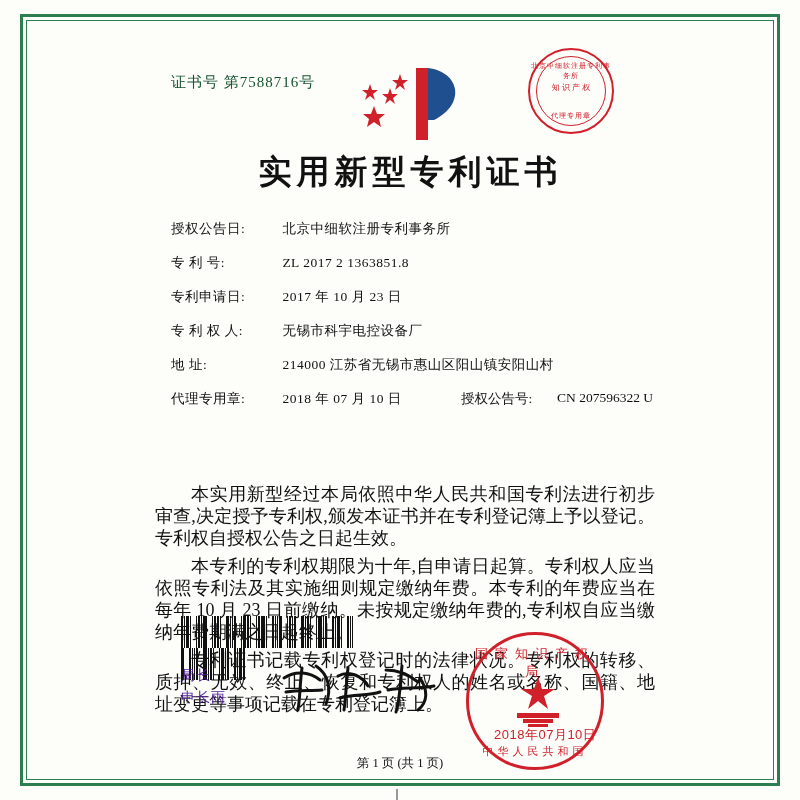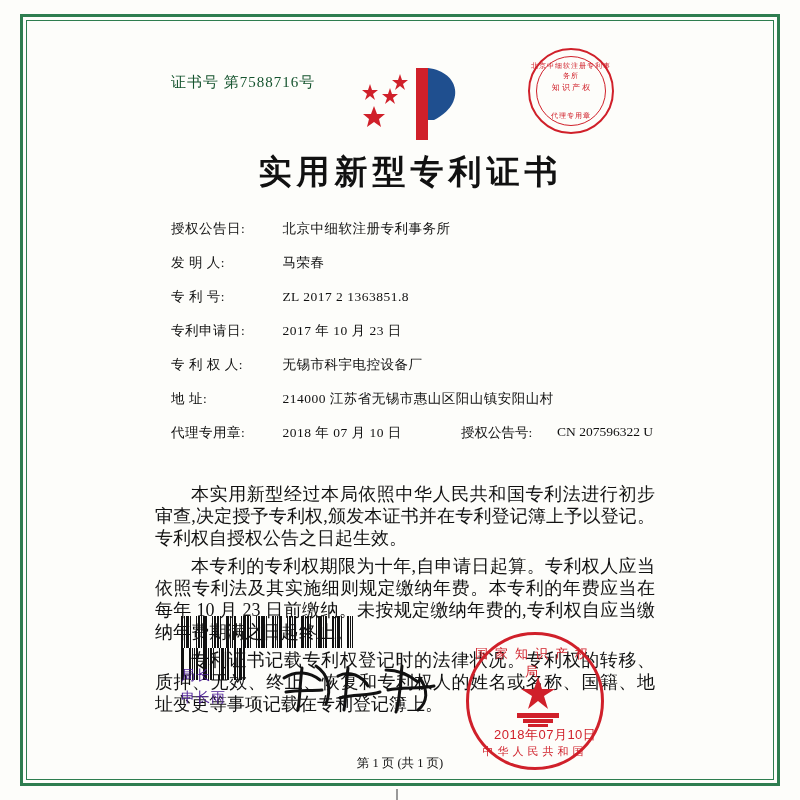--- a/index.html
+++ b/index.html
@@ -301,24 +301,20 @@
 
     <div class="title">实用新型专利证书</div>
 
     <div class="fields">
 
       <div class="field-row">
         <span class="field-label">授权公告日:</span>
         <span class="field-value">北京中细软注册专利事务所</span>
       </div>
 
-      <div class="field-row">
-        <span class="field-label">发 明 人:</span>
-        <span class="field-value">马荣春</span>
-      </div>
 
       <div class="field-row">
         <span class="field-label">专 利 号:</span>
         <span class="field-value">ZL 2017 2 1363851.8</span>
       </div>
 
       <div class="field-row">
         <span class="field-label">专利申请日:</span>
         <span class="field-value">2017 年 10 月 23 日</span>
       </div>

